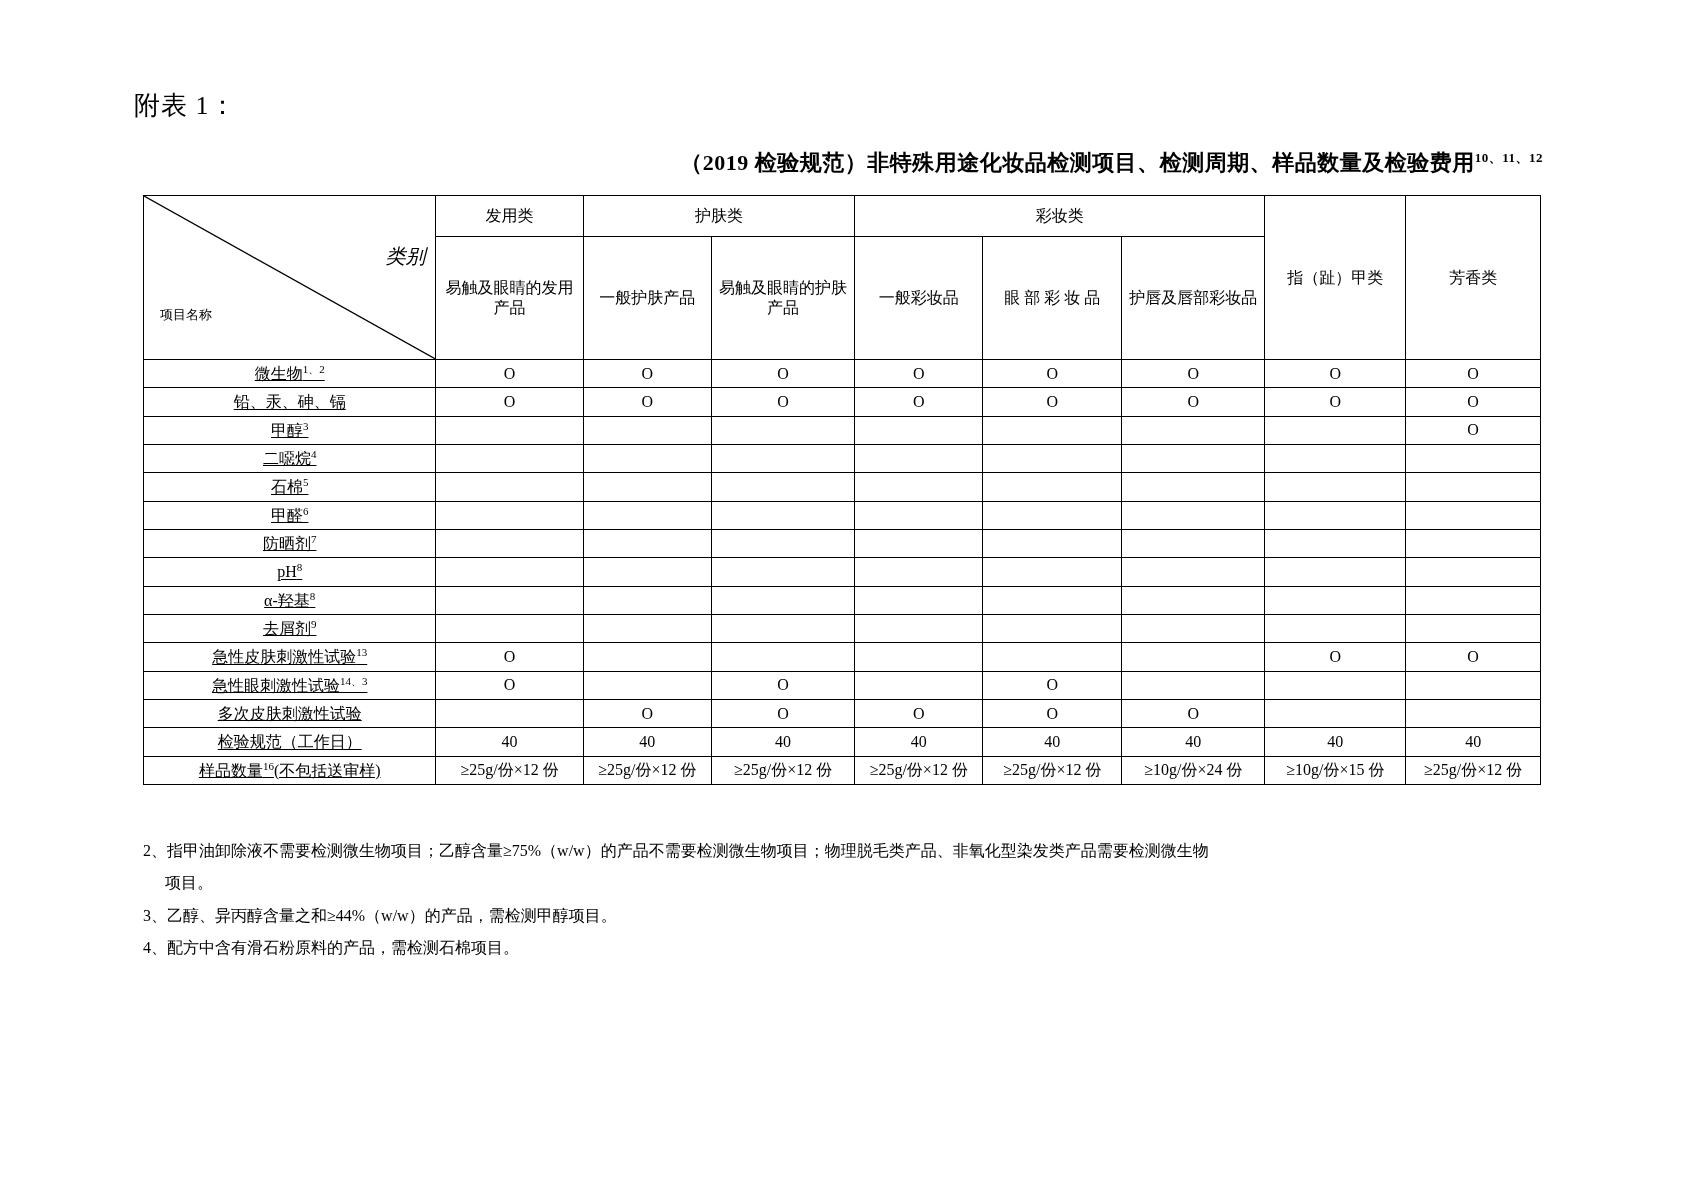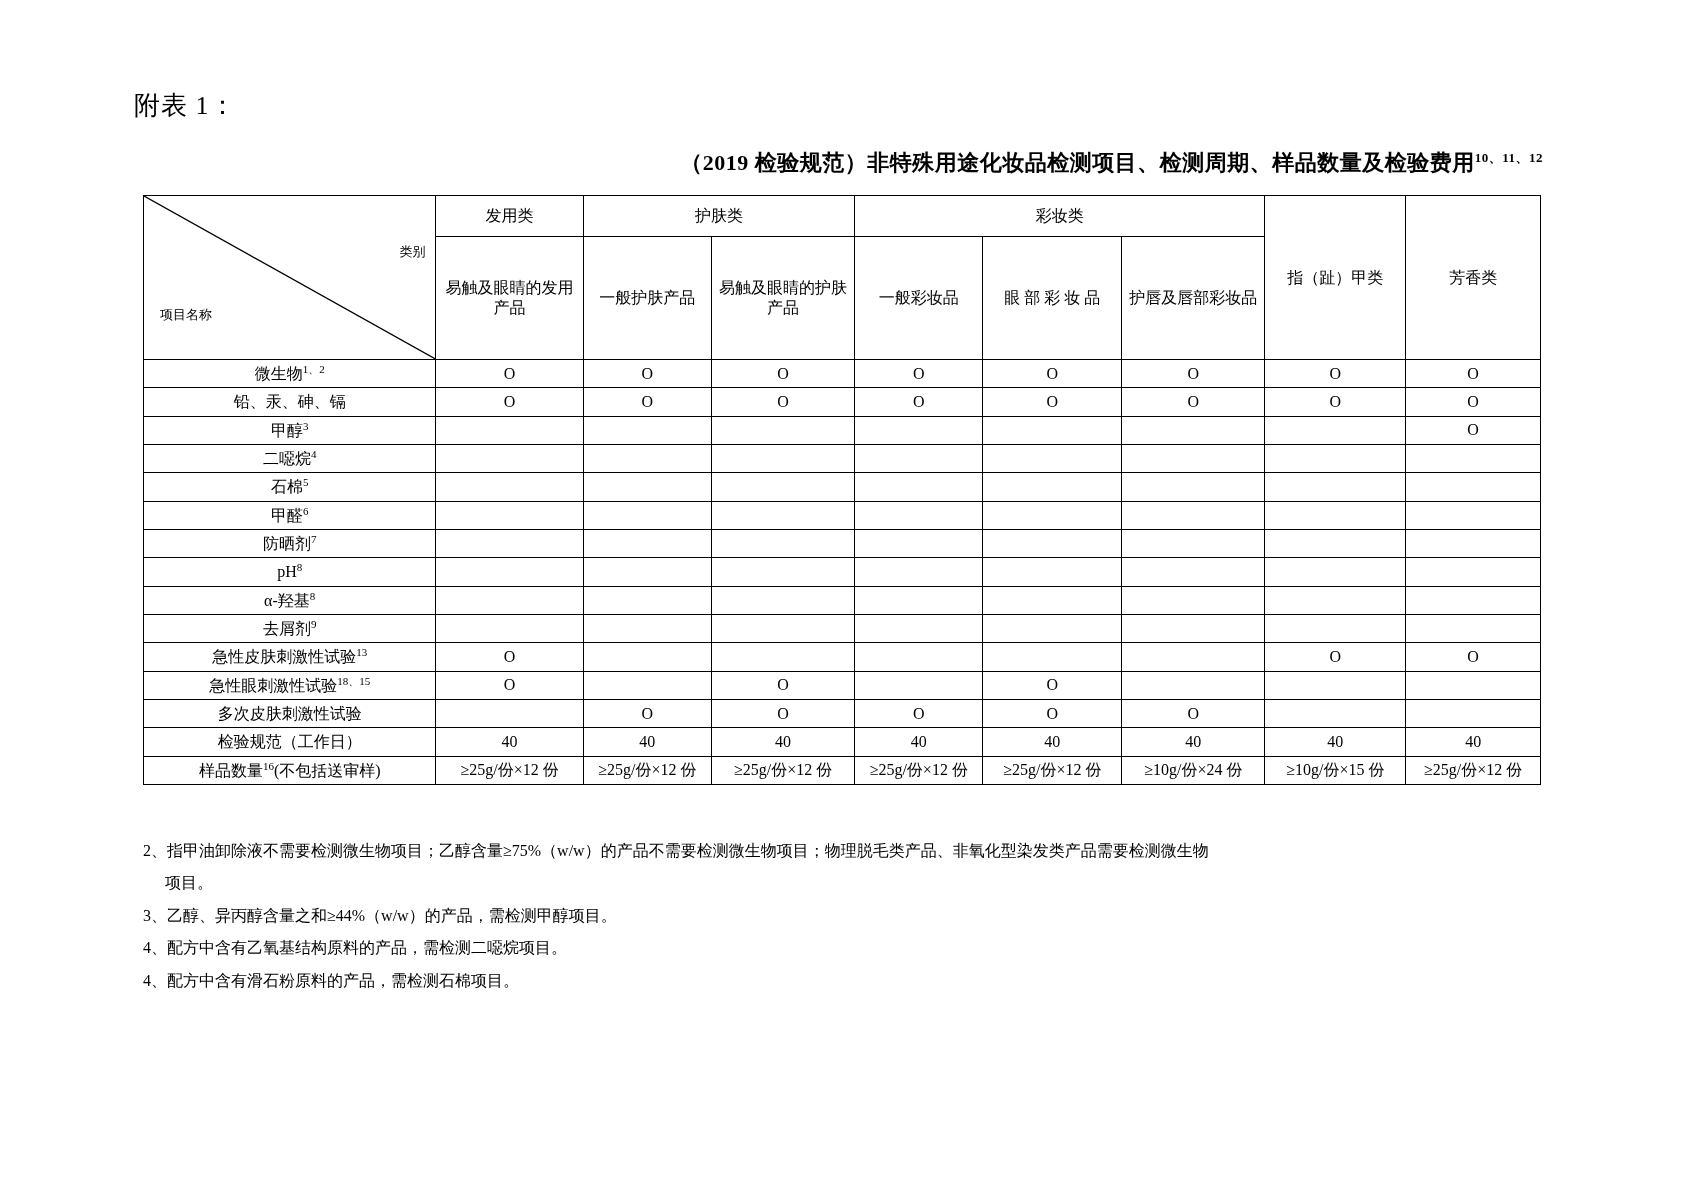--- a/index.html
+++ b/index.html
@@ -70,41 +70,43 @@
   }
   .corner-cell .diag {
     position: absolute;
     left: 0; top: 0;
     width: 100%; height: 100%;
   }
   .corner-cell .cat-label {
     position: absolute;
     right: 10px;
     top: 48px;
-    font-size: 13px;
+    font-size: 20px;
+    font-style: italic;
   }
   .corner-cell .item-label {
     position: absolute;
     left: 16px;
     bottom: 36px;
     font-size: 13px;
   }
   .grp-head {
     height: 34px;
     font-size: 16px;
   }
   .sub-head {
     height: 116px;
     font-size: 15px;
     line-height: 1.35;
   }
   .row-label {
     text-align: center;
     font-size: 16px;
     padding: 4px 6px;
+    text-decoration: underline;
   }
   .row-label sup {
     font-size: 11px;
     vertical-align: super;
   }
   .mark {
     font-size: 16px;
   }
   .qty-cell {
     font-size: 15px;
@@ -301,21 +303,21 @@
         <td class="mark"></td>
         <td class="mark"></td>
         <td class="mark"></td>
         <td class="mark"></td>
         <td class="mark"></td>
         <td class="mark">O</td>
         <td class="mark">O</td>
       </tr>
 
       <tr>
-        <td class="row-label"><span>急性眼刺激性试验</span><sup>18、15</sup></td>
+        <td class="row-label"><span>急性眼刺激性试验</span><sup>14、3</sup></td>
         <td class="mark">O</td>
         <td class="mark"></td>
         <td class="mark">O</td>
         <td class="mark"></td>
         <td class="mark">O</td>
         <td class="mark"></td>
         <td class="mark"></td>
         <td class="mark"></td>
       </tr>
 
@@ -354,17 +356,16 @@
         <td class="qty-cell">≥10g/份×15 份</td>
         <td class="qty-cell">≥25g/份×12 份</td>
       </tr>
     </tbody>
   </table>
 
   <div class="notes">
     <p>2、指甲油卸除液不需要检测微生物项目；乙醇含量≥75%（w/w）的产品不需要检测微生物项目；物理脱毛类产品、非氧化型染发类产品需要检测微生物</p>
     <p class="indent2">项目。</p>
     <p>3、乙醇、异丙醇含量之和≥44%（w/w）的产品，需检测甲醇项目。</p>
-    <p>4、配方中含有乙氧基结构原料的产品，需检测二噁烷项目。</p>
     <p>4、配方中含有滑石粉原料的产品，需检测石棉项目。</p>
   </div>
 
 </div>
 
 </body></html>

